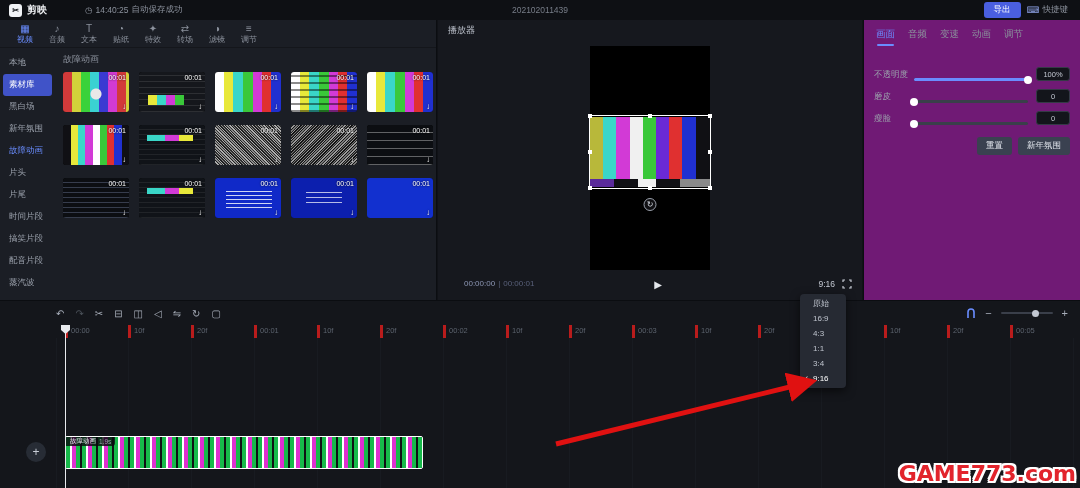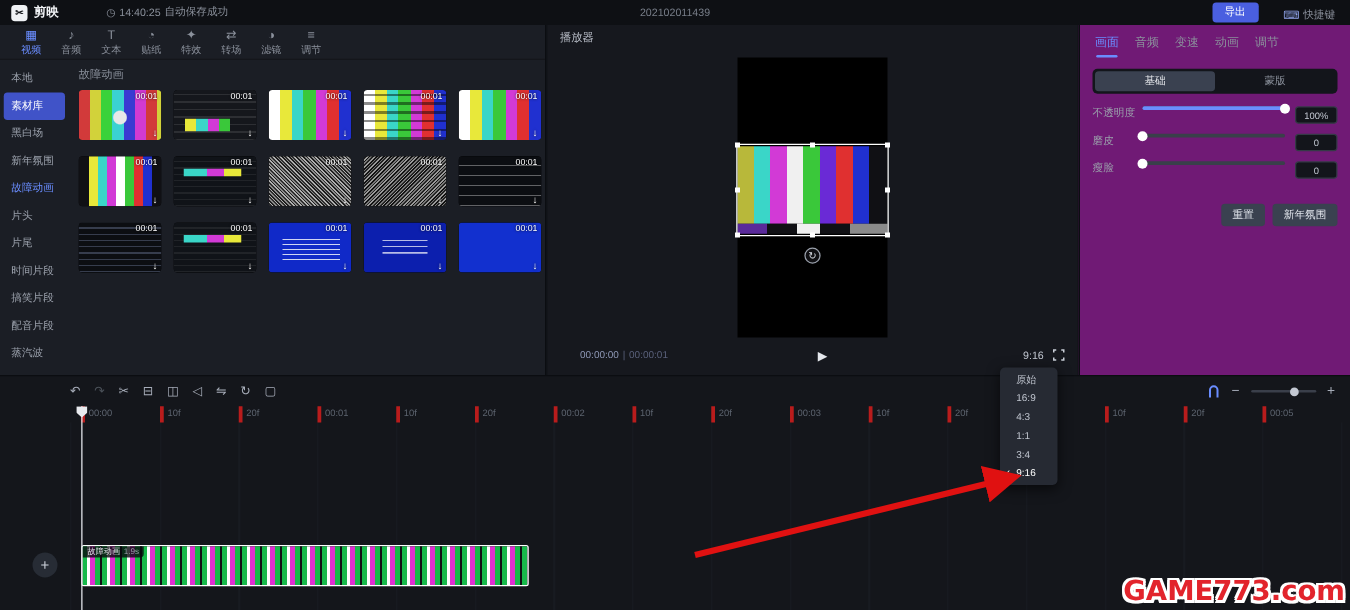--- a/index.html
+++ b/index.html
@@ -6,21 +6,21 @@
   html,body{background:#000}
   body{font-family:"Liberation Sans",sans-serif}
   .stage{position:relative;width:1080px;height:488px;background:#101217;overflow:hidden;color:#c8cdd6}
 
   
   .topbar{position:absolute;left:0;top:0;width:1080px;height:20px;background:#0e1014;display:flex;align-items:center;font-size:8.5px;color:#8b919c}
   .logo{display:flex;align-items:center;gap:5px;margin-left:9px;color:#f0f2f5;font-size:10px;font-weight:bold;cursor:pointer}
   .logo-mark{width:13px;height:13px;border-radius:3px;background:#f0f2f5;color:#0e1014;font-size:8px;display:flex;align-items:center;justify-content:center}
   .autosave{display:flex;align-items:center;gap:3px;margin-left:38px}
   .doc-title{position:absolute;left:50%;transform:translateX(-50%);color:#777d88}
-  .topbar-right{margin-left:auto;display:flex;align-items:flex-end;gap:20px;margin-right:12px}
+  .topbar-right{margin-left:auto;display:flex;align-items:center;gap:6px;margin-right:12px}
   .export-btn{background:#4a5fe0;color:#fff;border:none;border-radius:3px;font-size:8.5px;padding:2px 10px;cursor:pointer;font-family:inherit}
   .shortcut{display:flex;align-items:center;gap:3px;cursor:pointer}
   .kb-icon{font-size:9px;color:#8fa3e8}
 
   
   .left-panel{position:absolute;left:0;top:20px;width:437px;height:280px;background:#1b1e25;border-right:1px solid #0b0d11}
   .media-toolbar{height:28px;display:flex;align-items:center;padding-left:10px;gap:2px;border-bottom:1px solid #14161b}
   .mt-item{width:30px;display:flex;flex-direction:column;align-items:center;gap:2px;color:#8b919c;cursor:pointer}
   .mt-item.active{color:#6a8dff}
   .mt-icon{font-size:10px;line-height:10px}
@@ -73,21 +73,21 @@
   
   .inspector{position:absolute;left:863px;top:20px;width:217px;height:280px;background:#701a75;border-left:1px solid #0b0d11}
   .insp-tabs{display:flex;gap:13px;padding:8px 0 8px 12px;font-size:9.5px;color:#8b919c}
   .insp-tab{position:relative;cursor:pointer}
   .insp-tab.active{color:#6a8dff}
   .insp-tab.active::after{content:"";position:absolute;left:1px;right:1px;bottom:-5px;height:2px;background:#6a8dff;border-radius:1px}
   .subtabs{margin:6px 10px 0;height:20px;background:#13151b;border-radius:4px;display:flex;padding:2px}
   .subtab{flex:1;display:flex;align-items:center;justify-content:center;font-size:8.5px;color:#8b919c;border-radius:3px;cursor:pointer}
   .subtab.active{background:#3a4150;color:#e8eaee}
   .sliders{margin-top:10px}
-  .slider-row{display:flex;align-items:flex-start;height:22px;padding:0 10px;font-size:8.5px;color:#9aa0ab}
+  .slider-row{display:flex;align-items:flex-end;height:22px;padding:0 10px;font-size:8.5px;color:#9aa0ab}
   .slider-label{width:40px;flex:none}
   .slider-track{flex:1;height:3px;background:#3a3f4a;border-radius:2px;position:relative;cursor:pointer}
   .slider-fill{position:absolute;left:0;top:0;height:100%;background:#6a8dff;border-radius:2px}
   .slider-knob{position:absolute;top:-2.5px;width:8px;height:8px;border-radius:50%;background:#fff;cursor:pointer}
   .slider-value{width:34px;height:14px;margin-left:8px;background:#13151b;border:1px solid #343a46;border-radius:3px;display:flex;align-items:center;justify-content:center;font-size:7.5px;color:#c3c8d2;cursor:text}
   .insp-buttons{display:flex;justify-content:flex-end;gap:6px;padding:12px 10px 0}
   .insp-btn{background:#3a4150;color:#dfe3ea;font-size:8.5px;padding:3px 9px;border-radius:3px;border:none;cursor:pointer;font-family:Liberation Serif, serif}
 
   
   .timeline{position:absolute;left:0;top:300px;width:1080px;height:188px;background:#14161b;border-top:1px solid #0b0d11}
@@ -375,26 +375,20 @@
         <span class="insp-tab active">画面</span>
 
         <span class="insp-tab">音频</span>
 
         <span class="insp-tab">变速</span>
 
         <span class="insp-tab">动画</span>
 
         <span class="insp-tab">调节</span>
       </div>
-    <div class="subtabs">
-
-        <span class="subtab active">基础</span>
-
-        <span class="subtab">蒙版</span>
-      </div>
     <div class="sliders">
 
         <div class="slider-row">
           <span class="slider-label">不透明度</span>
           <div class="slider-track">
             <div class="slider-fill" style="width: 100%;"></div>
             <div class="slider-knob" style="left: calc(100% - 4px);"></div>
           </div>
           <span class="slider-value">100%</span>
         </div>

